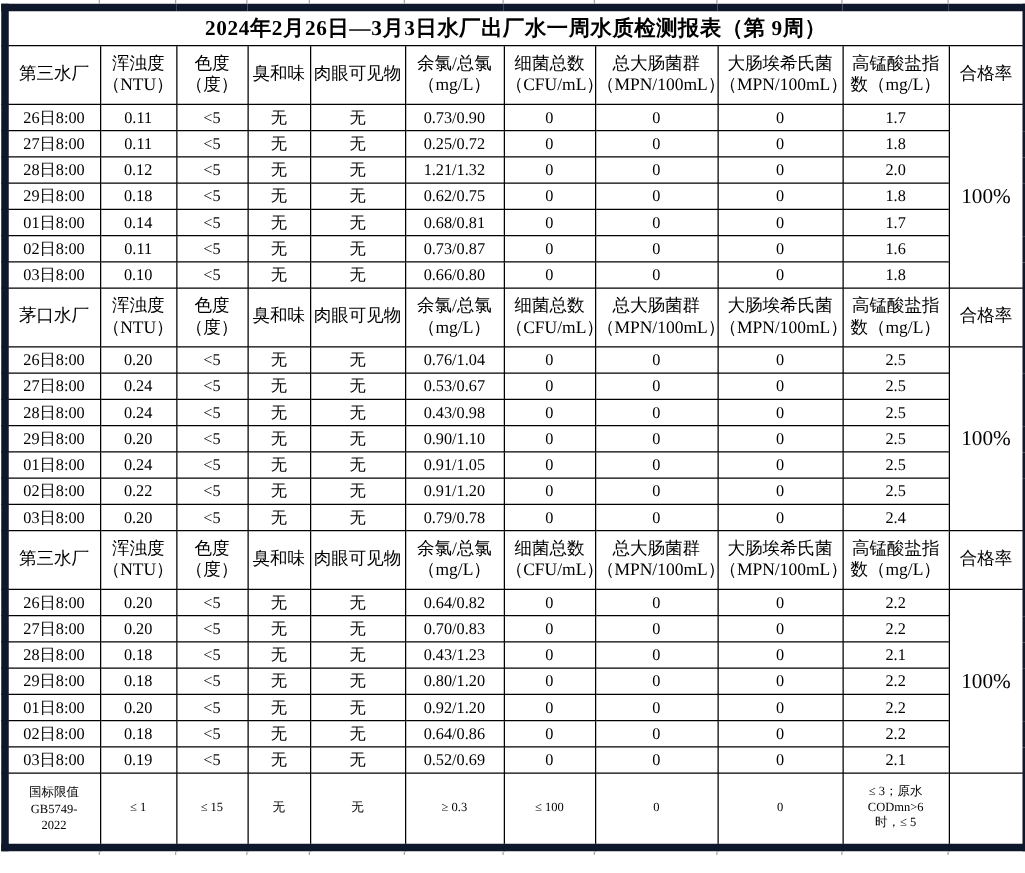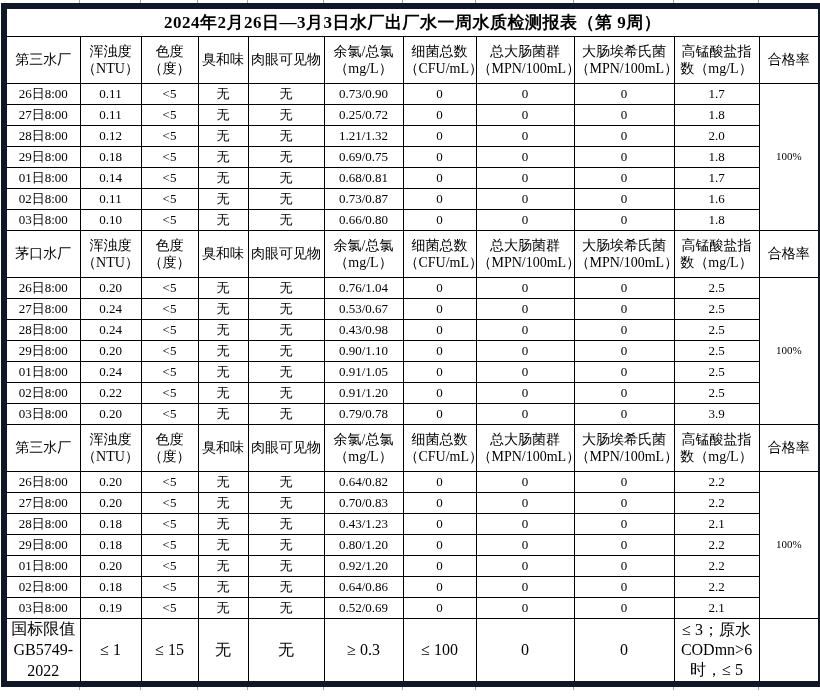--- a/index.html
+++ b/index.html
@@ -38,24 +38,24 @@
     letter-spacing: 0.5px;
   }
   tr.header-row th {
     height: 46px;
     font-size: 14px;
   }
   td.data-cell {
     height: 20px;
     font-size: 13px;
   }
-  td.pass-cell { font-size: 11px; }
+  td.pass-cell { font-size: 17px; }
   tr.footer-row td {
     height: 56px;
-    font-size: 16px;
+    font-size: 10px;
   }
   td.footer-name { font-size: 13px; line-height: 1.3; }
 </style>
 </head>
 <body>
 
 <div class="edge-strip">
   <span class="tick" style="left:79px"></span>
     <span class="tick" style="left:140px"></span>
   <span class="tick" style="left:197px"></span>
@@ -145,21 +145,21 @@
         <td class="data-cell">0</td>
         <td class="data-cell">0</td>
         <td class="data-cell">2.0</td>
       </tr>
       <tr>
         <td class="data-cell">29日8:00</td>
         <td class="data-cell">0.18</td>
         <td class="data-cell">&lt;5</td>
         <td class="data-cell">无</td>
         <td class="data-cell">无</td>
-        <td class="data-cell">0.69/0.75</td>
+        <td class="data-cell">0.62/0.75</td>
         <td class="data-cell">0</td>
         <td class="data-cell">0</td>
         <td class="data-cell">0</td>
         <td class="data-cell">1.8</td>
       </tr>
       <tr>
         <td class="data-cell">01日8:00</td>
         <td class="data-cell">0.14</td>
         <td class="data-cell">&lt;5</td>
         <td class="data-cell">无</td>
@@ -293,21 +293,21 @@
       <tr>
         <td class="data-cell">03日8:00</td>
         <td class="data-cell">0.20</td>
         <td class="data-cell">&lt;5</td>
         <td class="data-cell">无</td>
         <td class="data-cell">无</td>
         <td class="data-cell">0.79/0.78</td>
         <td class="data-cell">0</td>
         <td class="data-cell">0</td>
         <td class="data-cell">0</td>
-        <td class="data-cell">3.9</td>
+        <td class="data-cell">2.4</td>
       </tr>
     </tbody>
 
   <tbody>
     <tr class="header-row">
       <th>第三水厂</th>
       <th>浑浊度
 （NTU）</th>
       <th>色度
 （度）</th>

